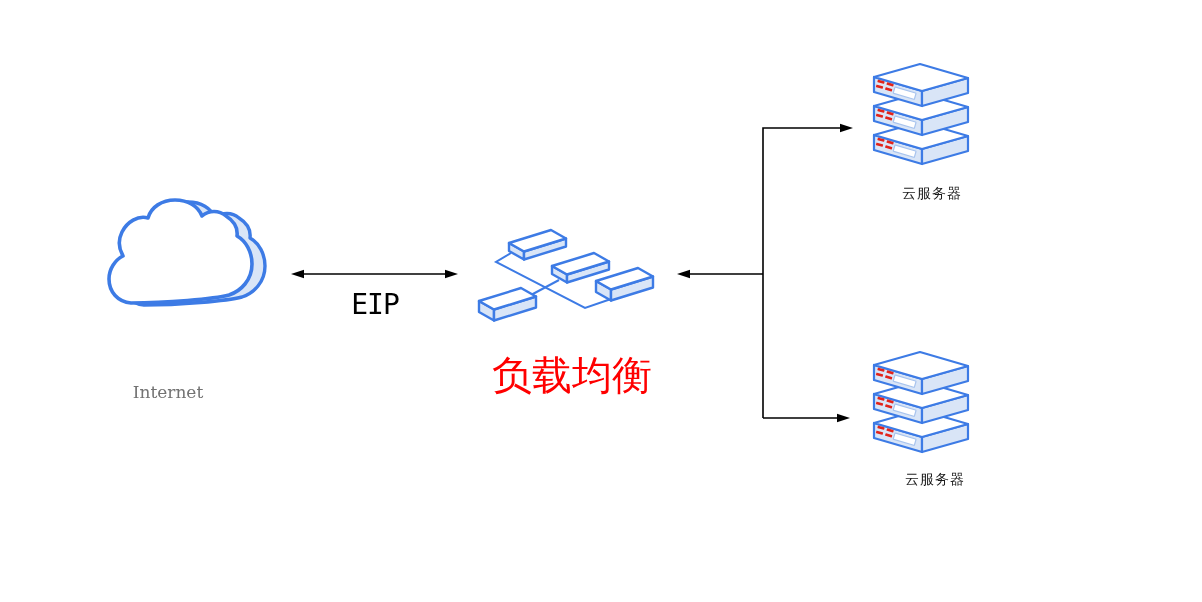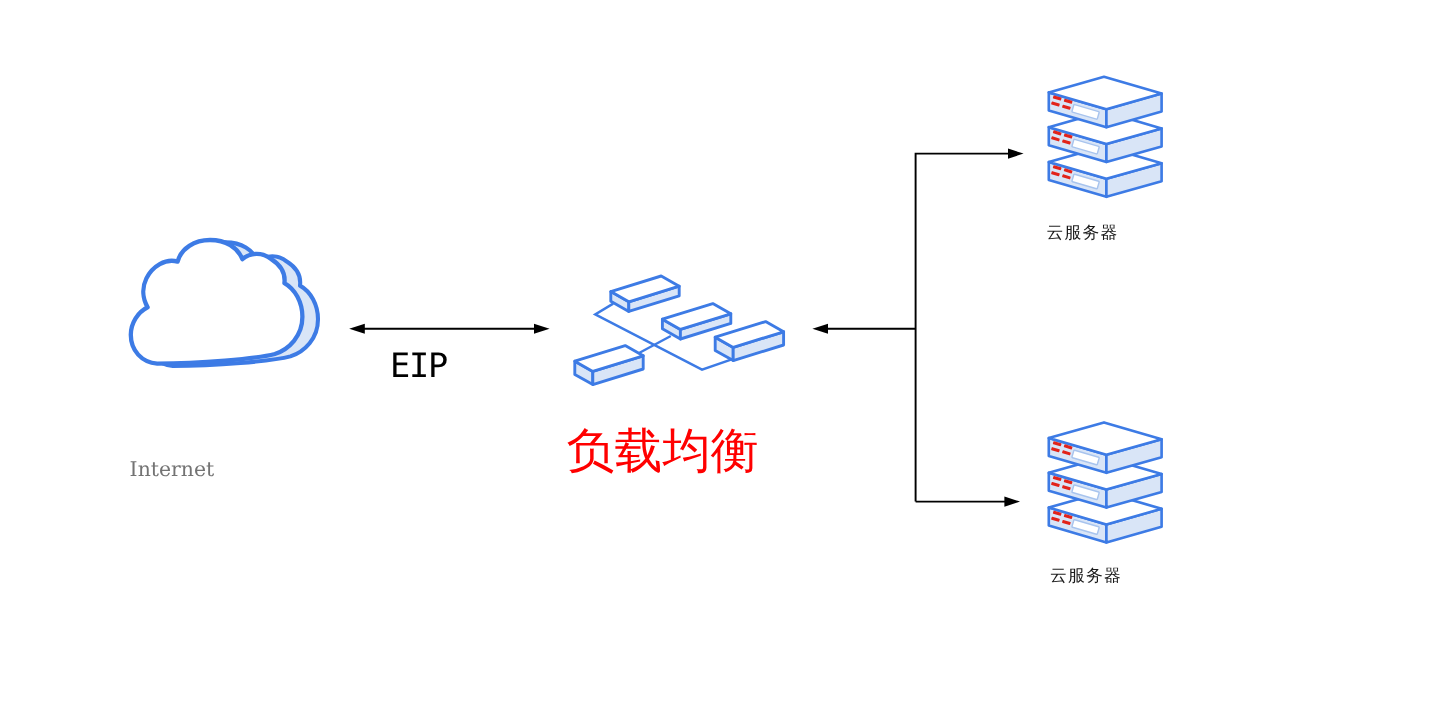--- a/index.html
+++ b/index.html
@@ -10,21 +10,21 @@
 
   
   .face-top{fill:var(--icon-fill-white);stroke:var(--icon-blue);stroke-linejoin:round;}
   .face-side{fill:var(--icon-fill-light);stroke:var(--icon-blue);stroke-linejoin:round;}
   .net-line{stroke:var(--icon-blue);fill:none;stroke-width:2;}
   .led{fill:var(--led-red);stroke:none;}
   .slot{fill:var(--icon-fill-white);stroke:var(--slot-blue);stroke-width:1.2;}
   .blk{stroke:var(--line-black);fill:none;stroke-width:1.6;}
   .blk-head{fill:var(--line-black);stroke:none;}
 
-  .label{position:absolute;text-align:left;color:#111;}
+  .label{position:absolute;text-align:center;color:#111;}
   .label-internet{left:108px;top:382px;width:120px;font:17px "DejaVu Serif",serif;color:#737373;}
   .label-eip{left:325px;top:288px;width:100px;font:28px "DejaVu Sans Mono",monospace;
              letter-spacing:-1px;color:#000;}
   .label-lb{left:472px;top:348px;width:200px;font-size:40px;font-weight:400;
             color:var(--lb-label-red);white-space:nowrap;}
   .label-server{width:120px;font-size:14px;color:#1a1a1a;letter-spacing:1px;}
   .label-server-top{left:872px;top:185px;}
   .label-server-bottom{left:875px;top:471px;}
 </style>
 </head>

